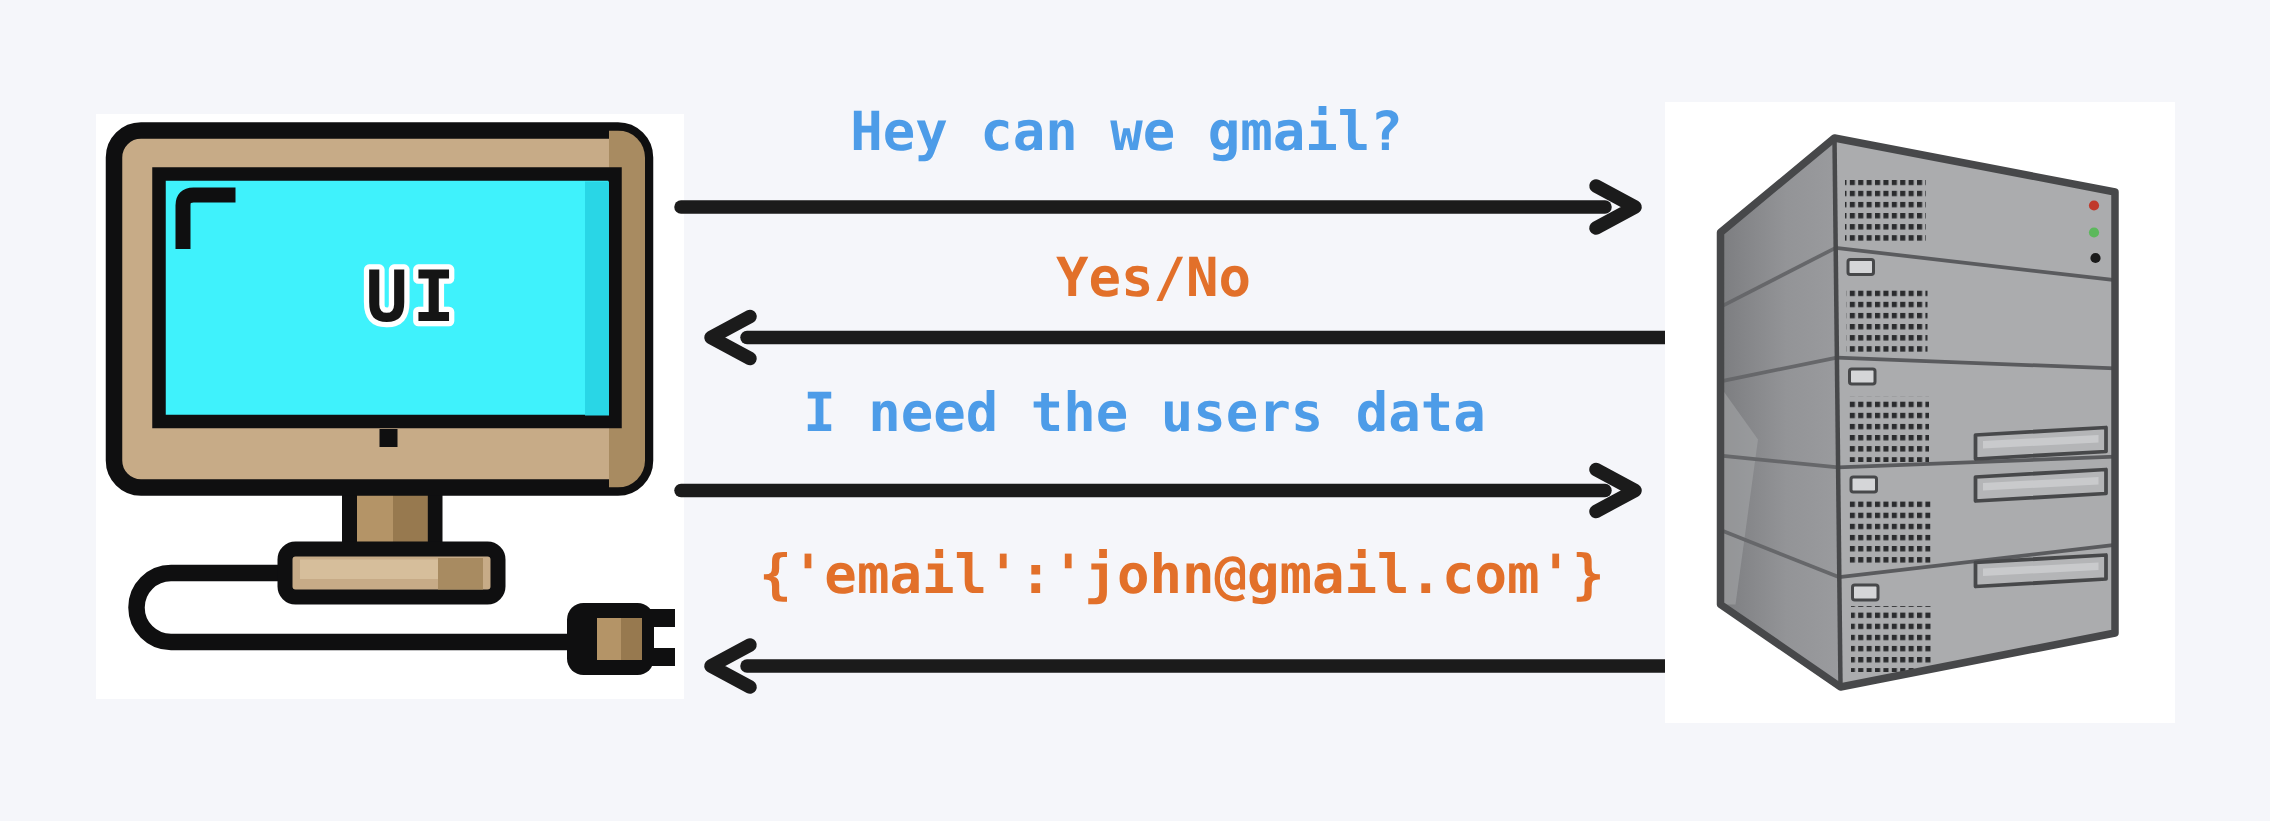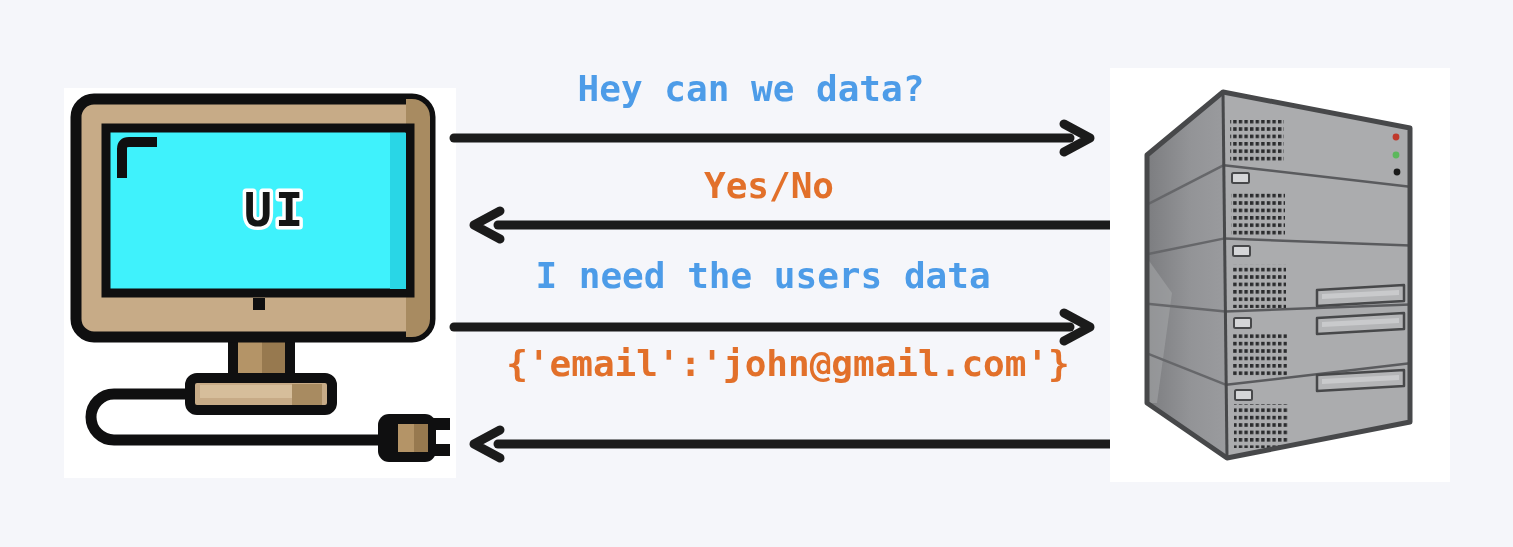--- a/index.html
+++ b/index.html
@@ -4,34 +4,34 @@
 <style>
   html,body{margin:0;padding:0;}
   body{
     width:1513px;height:547px;position:relative;overflow:hidden;
     background:var(--bg,#F5F6FA);
     font-family:"DejaVu Sans Mono","Liberation Mono",monospace;
   }
   .card{
     position:absolute;background:var(--card,#FFFFFF);margin:0;
   }
-  .computer-card{left:64px;top:88px;width:392px;height:390px;}
+  .computer-card{left:64px;top:76px;width:392px;height:390px;}
   .server-card{left:1110px;top:68px;width:340px;height:414px;}
   .card svg{display:block;width:100%;height:100%;}
 
   .msg-text{
     position:absolute;transform:translateX(-50%);
     font-weight:bold;font-size:36px;line-height:36px;white-space:pre;
   }
   .request{color:var(--request,#4D9CE8);}
   .response{color:var(--response,#E2702A);}
   .m0{left:751px;top:71px;}
   .m1{left:769px;top:168px;}
   .m2{left:763px;top:258px;text-align:right;}
-  .m3{left:788px;top:346px;}
+  .m3{left:788px;top:366px;}
 
   .arrow{position:absolute;overflow:visible;}
   .arrow path,.arrow line{
     stroke:var(--arrow,#1B1B1B);stroke-width:9;fill:none;
     stroke-linecap:round;stroke-linejoin:round;
   }
   .a0{left:448px;top:120px;}
   .a1{left:462px;top:207px;}
   .a2{left:448px;top:309px;}
   .a3{left:462px;top:426px;}
@@ -74,21 +74,21 @@
       <rect x="326" y="45" width="16" height="156" fill="#29D6E6"></rect>
 
       <path d="M 58 85 L 58 61 Q 58 54 65 54 L 88 54" stroke="#0F0F10" stroke-width="10" fill="none" stroke-linecap="square"></path>
 
       <text x="211" y="138" text-anchor="middle" font-family="DejaVu Sans Mono, Liberation Mono, monospace" font-size="47" font-weight="bold" letter-spacing="3" fill="#151515" stroke="#FFFFFF" stroke-width="7" paint-order="stroke" stroke-linejoin="round">UI</text>
 
       <rect x="189" y="210" width="12" height="12" fill="#0F0F10"></rect>
     </svg>
   </figure>
 
-  <span class="msg-text request m0">Hey can we data?</span>
+  <span class="msg-text request m0">Hey can we gmail?</span>
   <svg class="arrow a0" width="652" height="36">
     <line x1="6" y1="18" x2="622" y2="18"></line>
     <path d="M 616 4 L 642 18 L 616 32"></path>
   </svg>
 
   <span class="msg-text response m1">Yes/No</span>
   <svg class="arrow a1" width="656" height="36">
     <line x1="36" y1="18" x2="650" y2="18"></line>
     <path d="M 38 4 L 12 18 L 38 32"></path>
   </svg>

